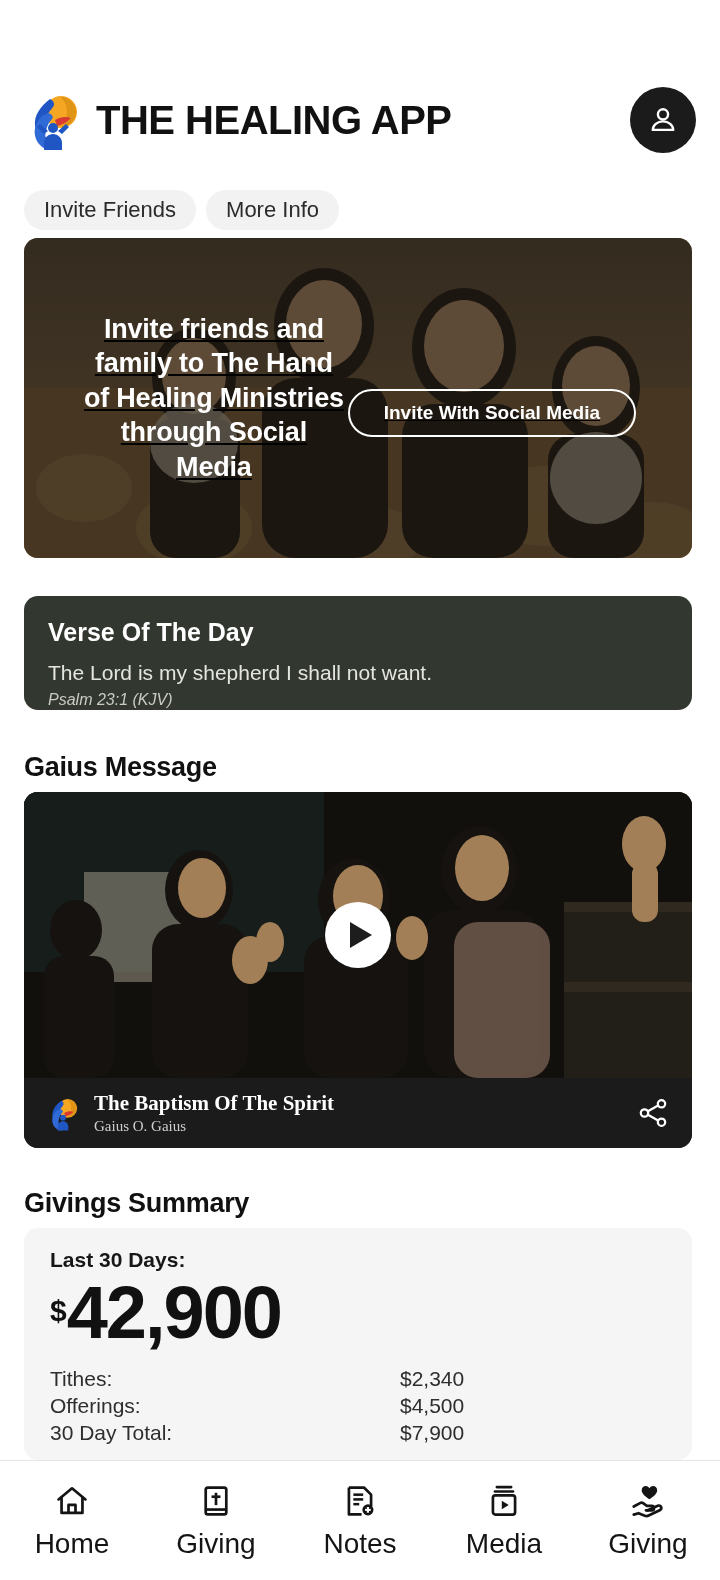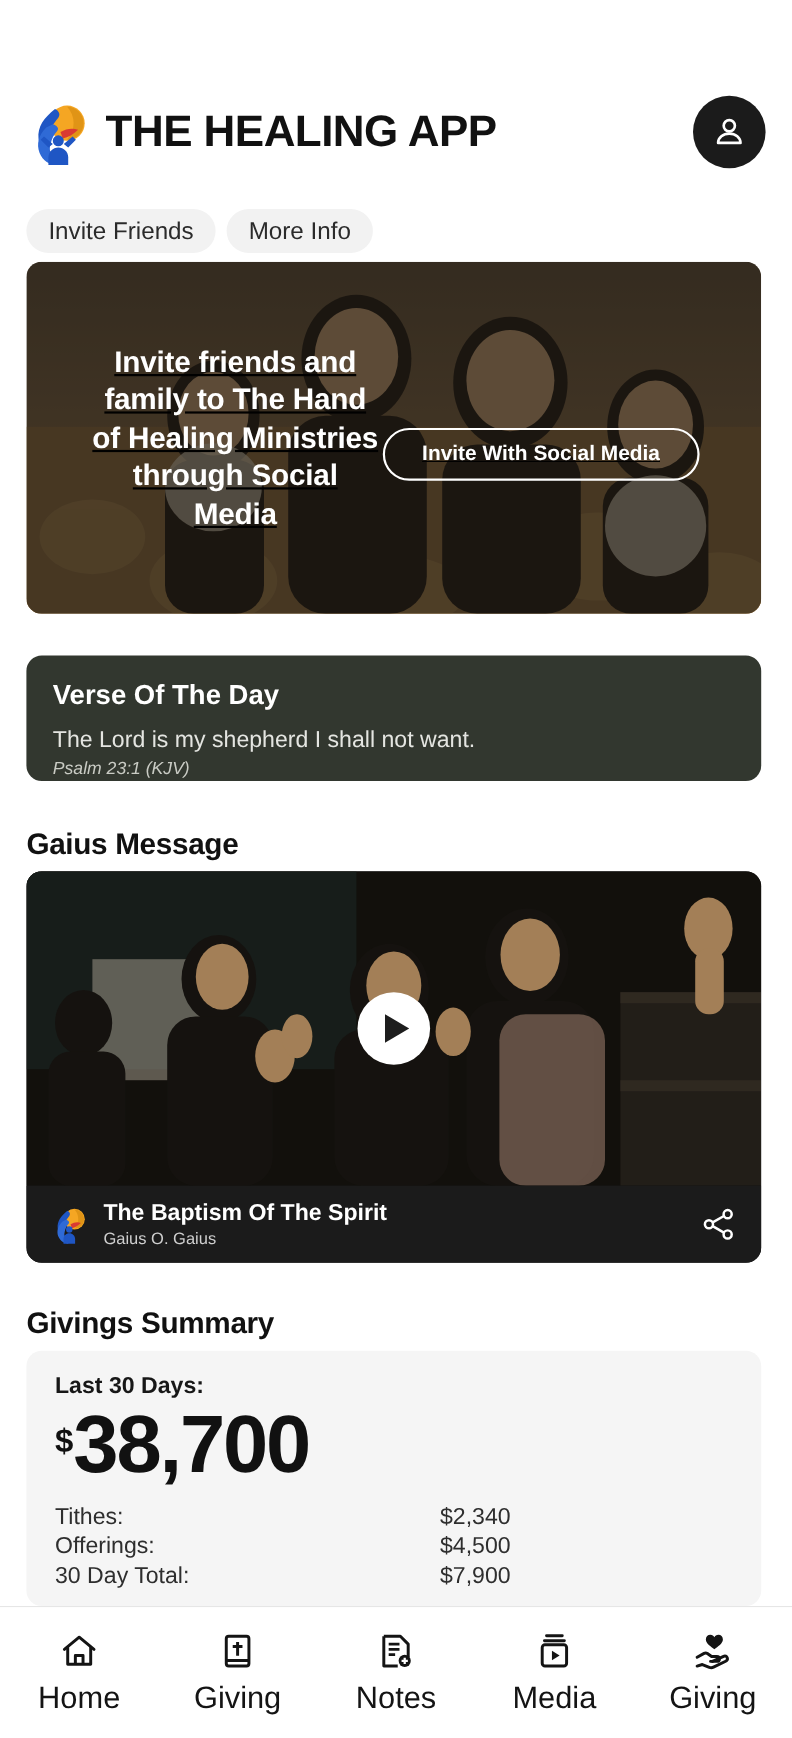--- a/index.html
+++ b/index.html
@@ -76,21 +76,21 @@
   .section-title {
     position: absolute; left: 24px; font-size: 27px; font-weight: bold; color: #111111;
     letter-spacing: -0.3px;
   }
   #latest-heading { top: 752px; }
   #givings-heading { top: 1188px; }
 
   
   .video-card {
     position: absolute; top: 792px; left: 24px; width: 668px; height: 356px;
-    border-radius: 14px; overflow: hidden; background: #141414;
+    border-radius: 14px; overflow: hidden; background: #141414; font-family: Liberation Serif, serif;
   }
   .video-thumb { position: absolute; top: 0; left: 0; width: 668px; height: 286px; overflow: hidden; }
   .play-btn {
     position: absolute; left: 50%; top: 143px; transform: translate(-50%, -50%);
     width: 66px; height: 66px; border-radius: 50%; background: #ffffff;
     display: flex; align-items: center; justify-content: center;
   }
   .play-tri {
     width: 0; height: 0; margin-left: 6px;
     border-left: 22px solid #1d1d1d;
@@ -291,21 +291,21 @@
       </svg>
     </div>
   </div>
 
   <div class="section-title" id="givings-heading">Givings Summary</div>
 
   <div class="giving-card">
     <div class="g-label">Last 30 Days:</div>
     <div class="g-amount-row">
       <span class="g-currency">$</span>
-      <span class="g-amount">38,700</span>
+      <span class="g-amount">42,900</span>
     </div>
     <div class="g-rows">
       <div class="g-row">
         <span class="k">Tithes:</span>
         <span class="v">$2,340</span>
       </div>
       <div class="g-row">
         <span class="k">Offerings:</span>
         <span class="v">$4,500</span>
       </div>

